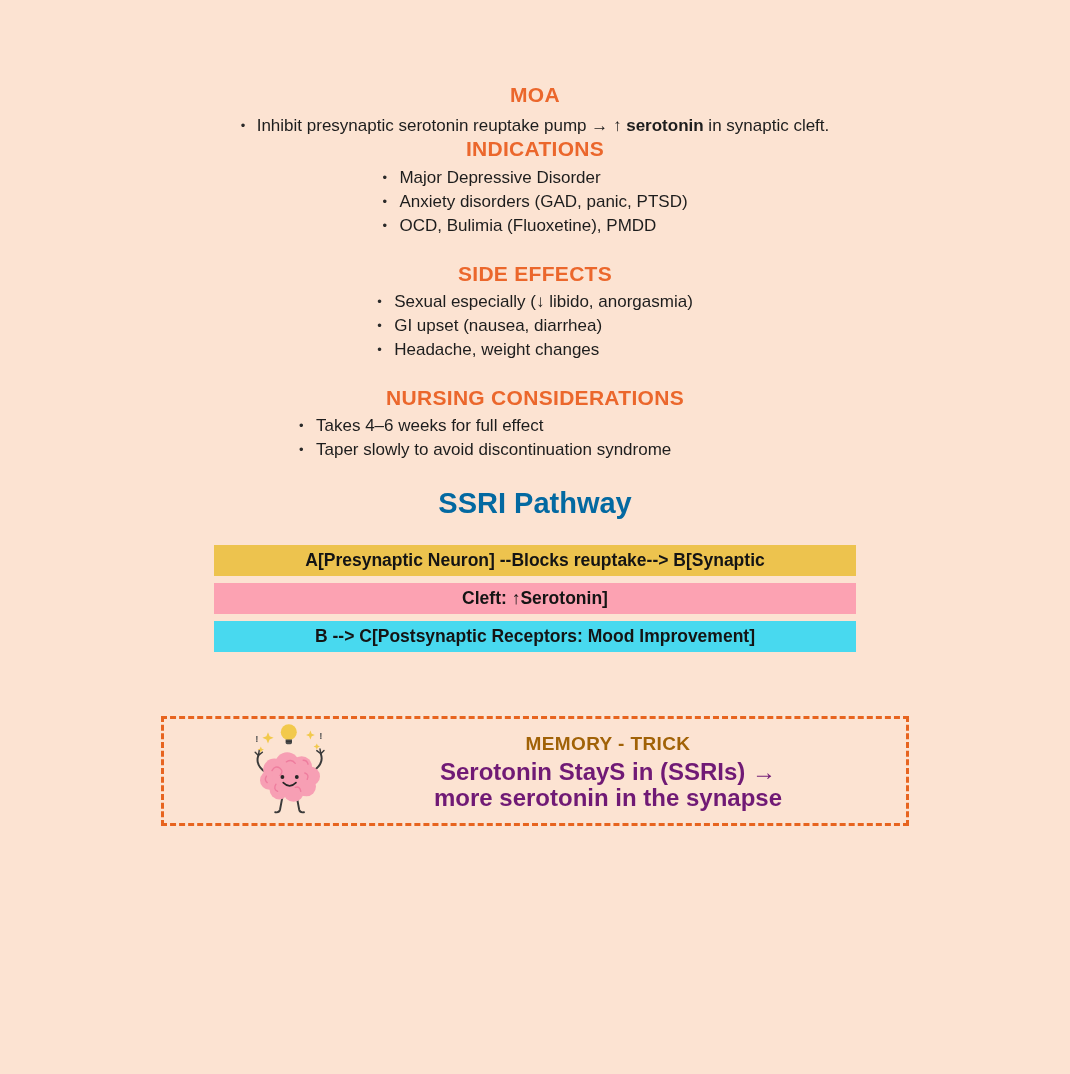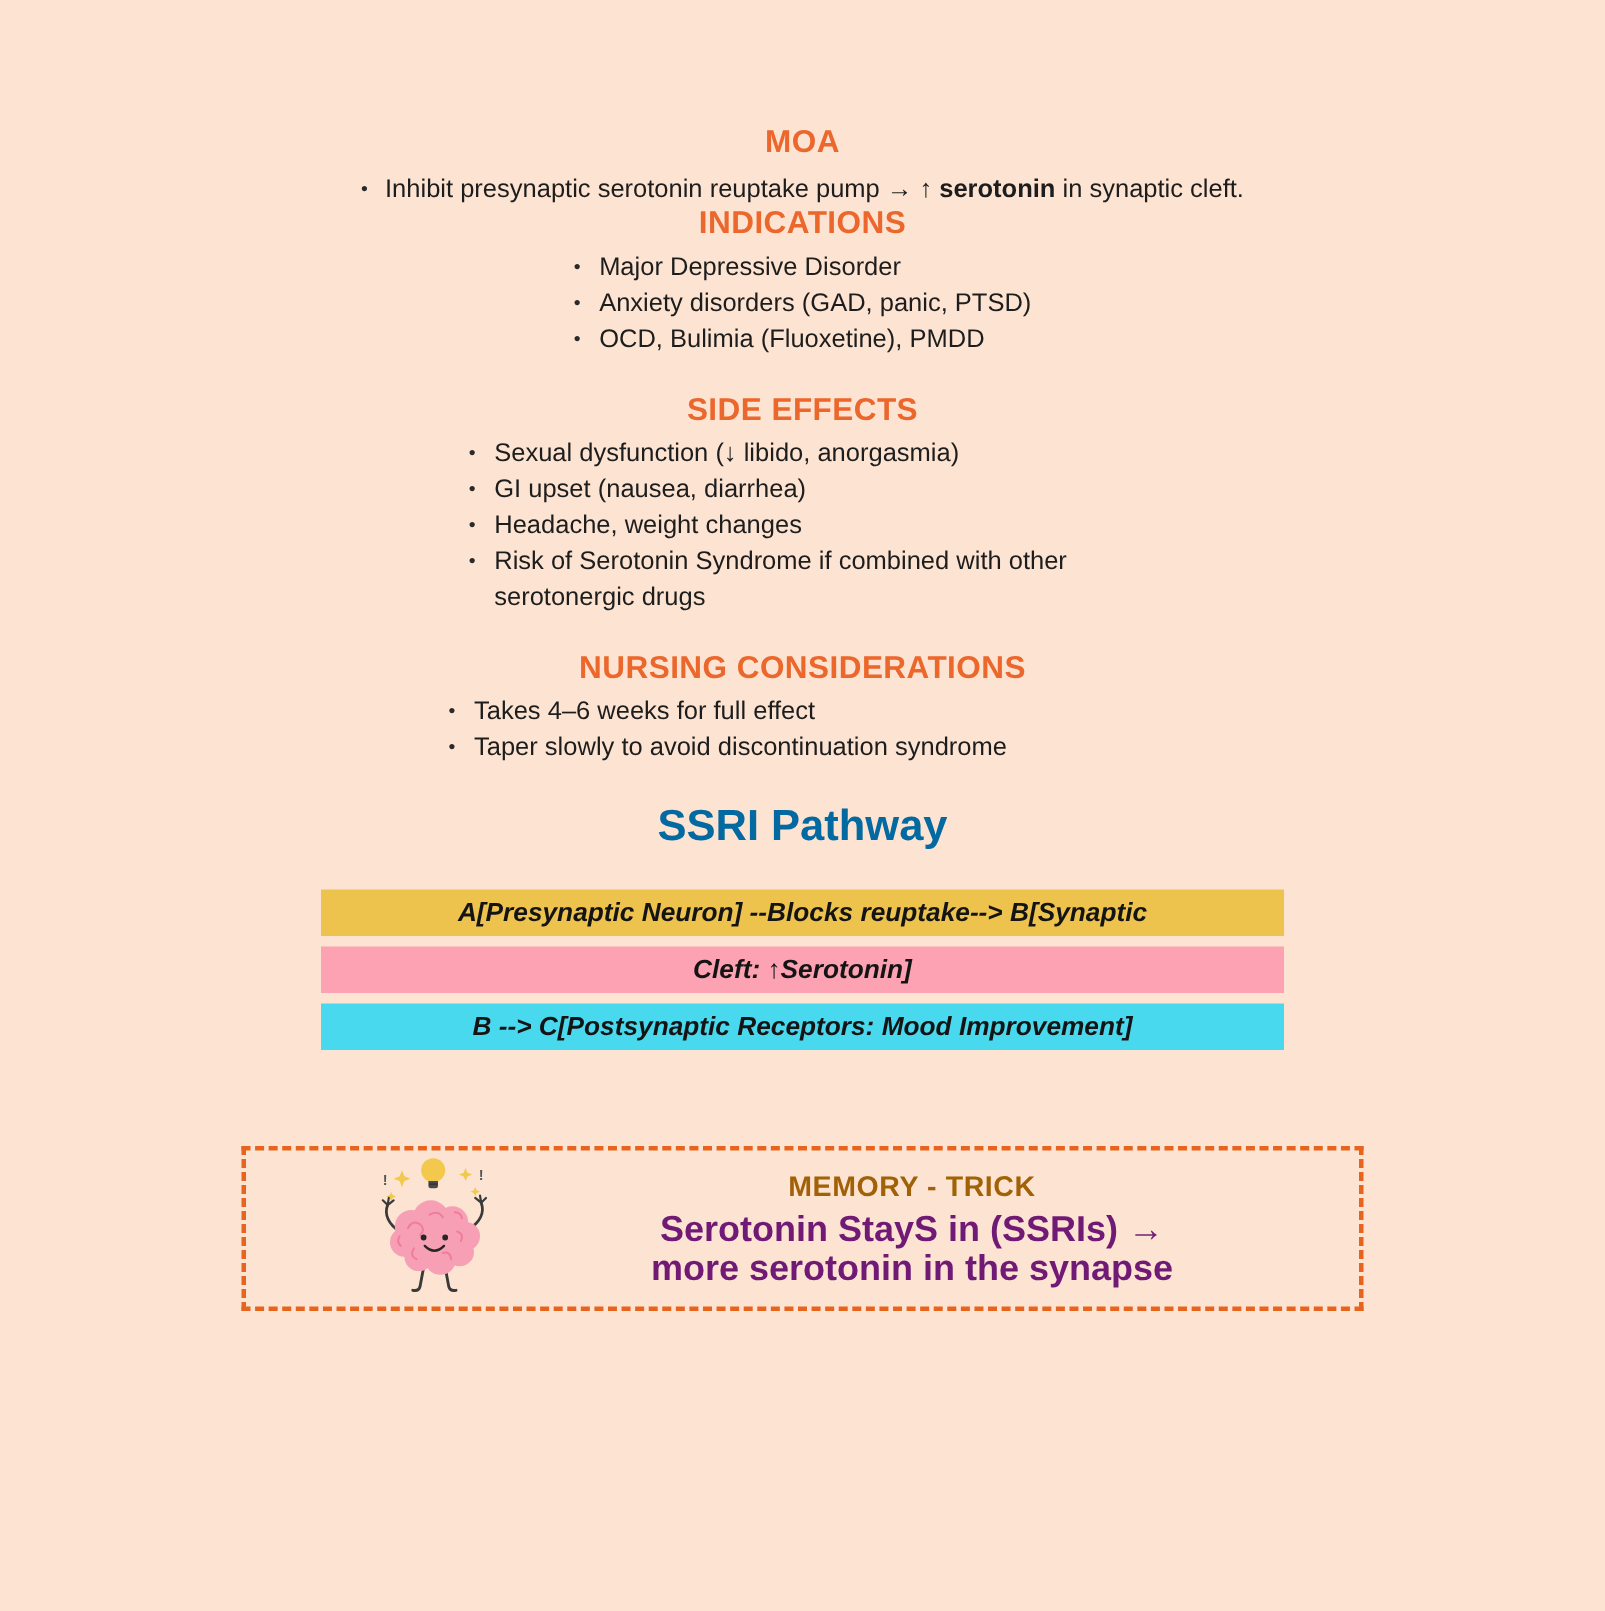--- a/index.html
+++ b/index.html
@@ -57,21 +57,21 @@
 
   
   .pathway-title {
     margin-top:24px;
     font-size:29px; font-weight:bold; color:#0369a1;
     line-height:34px; text-align:center;
   }
   .bars { margin-top:25px; width:642px; display:flex; flex-direction:column; gap:7px; }
   .bar {
     height:31px; display:flex; align-items:center; justify-content:center;
-    font-size:17.5px; font-weight:bold; color:#141414;font-style:italic;
+    font-size:17.5px; font-weight:bold; color:#141414;
   }
 
   
   .memory-box {
     margin-top:64px;
     width:748px; height:110px;
     border:3px dashed #e7641f;
     display:flex; align-items:center;
   }
   .mascot { margin-left:72px; flex:0 0 auto; }
@@ -101,24 +101,23 @@
     <ul>
       <li>Major Depressive Disorder</li>
       <li>Anxiety disorders (GAD, panic, PTSD)</li>
       <li>OCD, Bulimia (Fluoxetine), PMDD</li>
     </ul>
   </div>
 
   <div class="sec sec-side-effects">
     <div class="sec-title">SIDE EFFECTS</div>
     <ul>
-      <li>Sexual dysfunction (↓ libido, anorgasmia)</li>
+      <li>Sexual especially (↓ libido, anorgasmia)</li>
       <li>GI upset (nausea, diarrhea)</li>
       <li>Headache, weight changes</li>
-      <li>Risk of Serotonin Syndrome if combined with other serotonergic drugs</li>
     </ul>
   </div>
 
   <div class="sec sec-nursing">
     <div class="sec-title">NURSING CONSIDERATIONS</div>
     <ul>
       <li>Takes 4–6 weeks for full effect</li>
       <li>Taper slowly to avoid discontinuation syndrome</li>
     </ul>
   </div>

